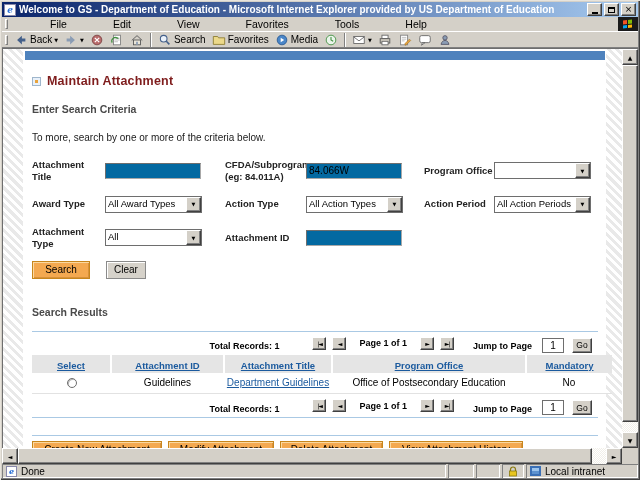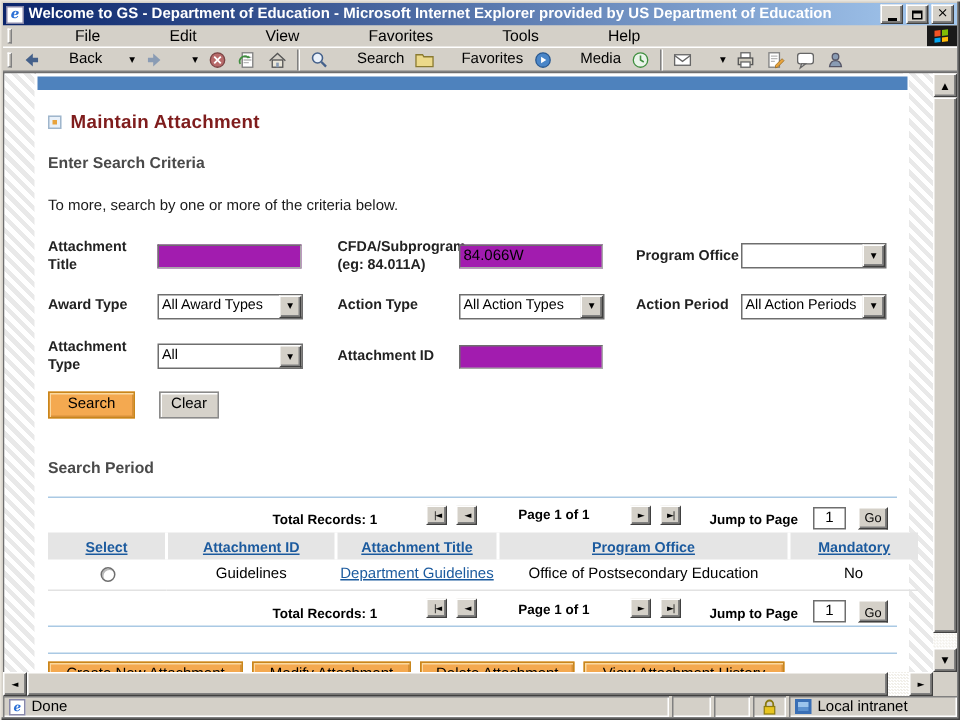--- a/index.html
+++ b/index.html
@@ -43,21 +43,21 @@
   .flag { position:absolute; left:5px; top:3px; width:9px; height:8px;
     display:grid; grid-template-columns:1fr 1fr; grid-template-rows:1fr 1fr; gap:1px; transform:skewY(-6deg);}
   .flag i:nth-child(1){background:#f35325}.flag i:nth-child(2){background:#81bc06}
   .flag i:nth-child(3){background:#05a6f0}.flag i:nth-child(4){background:#ffba08}
 
   .toolbar {
     position:absolute; top:31px; left:2px; right:2px; height:17px;
     display:flex; align-items:center; background:#d4d0c8;
     border-top:1px solid #fff; border-bottom:1px solid #808080;
   }
-  .tbtn { display:flex; align-items:center; gap:18px; padding:0 3px; height:15px;justify-content:flex-end; }
+  .tbtn { display:flex; align-items:center; gap:2px; padding:0 3px; height:15px;justify-content:flex-end; }
   .tbtn svg { display:block; }
   .tlabel { font-size:10px; color:#000; }
   .caret { font-size:5px; color:#000; }
   .tsep { width:2px; height:14px; margin:0 3px;
     border-left:1px solid #808080; border-right:1px solid #fff; }
 
   
   .viewport {
     position:absolute; top:48px; left:2px; right:2px; bottom:32px;
     background:#fff; border-top:1px solid #6e6e6e; border-left:1px solid #6e6e6e;
@@ -76,21 +76,21 @@
   .page-heading { font-size:12.5px; font-weight:bold; color:#7f1d1d; letter-spacing:.2px; }
 
   .section-title { margin-top:15px; font-size:10.5px; font-weight:bold; color:#4a4a4a; }
   .instructions { margin-top:17px; font-size:10px; color:#1a1a1a; }
 
   .form-grid { margin-top:16px; display:grid;
     grid-template-columns:73px 120px 81px 118px 70px 97px;
     row-gap:13px; align-items:center; }
   .flabel { font-size:9.5px; font-weight:bold; color:#222; line-height:1.25; }
   .tbox { width:96px; height:16px; border:1px solid #6e6e6e; border-bottom-color:#a8a8a8; border-right-color:#a8a8a8;
-    background:#a21caf; font:10px "Liberation Sans",sans-serif; padding:0 2px; }
+    background:#0369a1; font:10px "Liberation Sans",sans-serif; padding:0 2px; }
   .fsel { width:97px; height:17px; border:1px solid #6e6e6e; background:#fff; display:flex; align-items:stretch; }
   .fsel .val { flex:1; font-size:9.5px; padding:1px 2px; white-space:nowrap; overflow:hidden; }
   .fsel .dd { width:15px; background:#d4d0c8; border:1px solid; border-color:#fff #404040 #404040 #fff;
     box-shadow:inset -1px -1px #808080; display:flex; align-items:center; justify-content:center;
     font-size:5px; color:#000; flex:none; }
 
   .btn-row { margin-top:11px; display:flex; gap:16px; }
   .btn-orange { background:#f4a950; border:1px solid #c8861c;
     box-shadow:inset 1px 1px #fbd9a0, inset -1px -1px #d8913a;
     font:10px "Liberation Sans",sans-serif; color:#000; height:18px; text-align:center; }
@@ -101,21 +101,21 @@
   .results-title { margin-top:27px; font-size:10.5px; font-weight:bold; color:#4a4a4a; }
   .hr { height:1px; background:#aac9e4; margin-top:0; }
   .hr.first { margin-top:13px; }
 
   .pag { display:flex; align-items:center; justify-content:flex-end; height:23px;
     padding-right:6px; font-size:9px; }
   .pag .total { font-weight:bold; margin-right:30px; position:relative; top:3px; }
   .pgbtn { width:14px; height:13px; background:#d4d0c8; border:1px solid; border-color:#fff #404040 #404040 #fff;
     box-shadow:inset -1px -1px #808080; display:flex; align-items:center; justify-content:center;
     font-size:6px; letter-spacing:-1px; padding:0; margin:0 3px; }
-  .pag .pagelabel { font-weight:bold; margin:0 24px; }
+  .pag .pagelabel { font-weight:bold; margin:0 10px; }
   .pag .jump { font-weight:bold; margin-left:16px; margin-right:10px; position:relative; top:3px;}
   .jumpbox { width:22px; height:15px; border:1px solid #6e6e6e; font:10px "Liberation Sans",sans-serif;
     text-align:center; position:relative; top:2px; }
   .gobtn { margin-left:8px; width:20px; height:15px; background:#d4d0c8; border:1px solid;
     border-color:#fff #404040 #404040 #fff; box-shadow:inset -1px -1px #808080;
     font-size:8.5px; padding:0; position:relative; top:2px; }
 
   table.results { width:580px; border-collapse:collapse; table-layout:fixed; }
   table.results col.c1{width:79px} table.results col.c2{width:113px}
   table.results col.c3{width:108px} table.results col.c4{width:194px} table.results col.c5{width:86px}
@@ -367,21 +367,21 @@
         <input class="tbox" value="" style="">
         <span></span>
           <span></span>
       </div>
 
       <div class="btn-row">
         <button class="btn-orange btn-search">Search</button>
         <button class="btn-gray">Clear</button>
       </div>
 
-      <div class="results-title">Search Period</div>
+      <div class="results-title">Search Results</div>
       <div class="hr first"></div>
 
       <div class="pag">
         <span class="total">Total Records: 1</span>
         <button class="pgbtn">
             <span class="glyph">|◄</span>
           </button>
         <button class="pgbtn">
             <span class="glyph">◄</span>
           </button>

